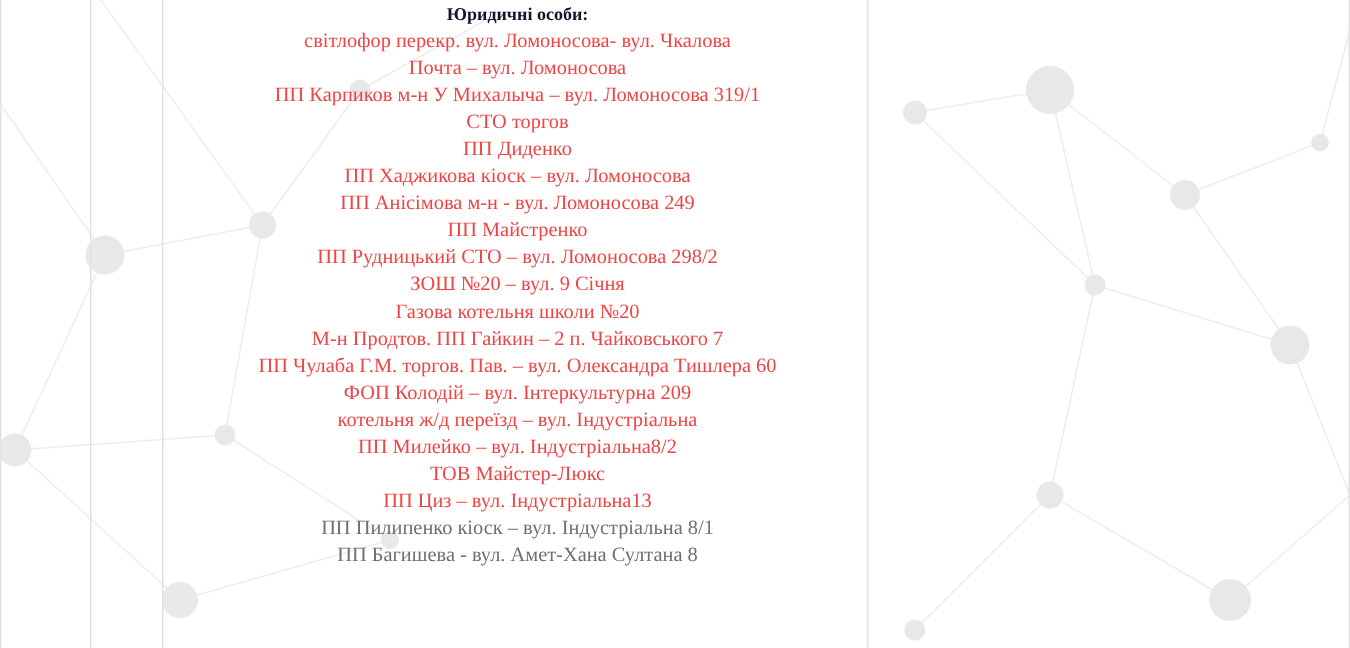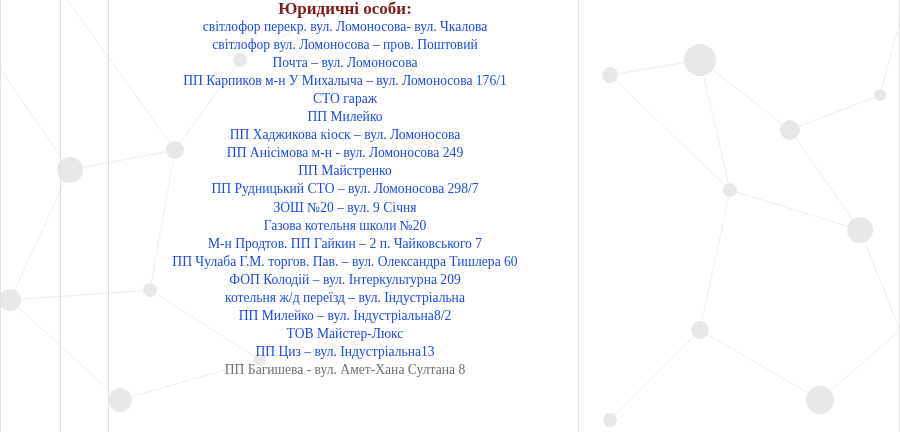--- a/index.html
+++ b/index.html
@@ -58,29 +58,29 @@
     left: 112px;
     top: 0px;
     width: 466px;
     text-align: center;
     color: #2b2b2b;
     font-size: 13.6px;
     line-height: 18.05px;
   }
   .doc-title {
     font-weight: bold;
-    font-size: 17px;
+    font-size: 12px;
     line-height: 18.05px;
-    color: #7f1d1d;
+    color: #0f172a;
   }
   .doc-line {
     font-size: 13.6px;
     line-height: 18.05px;
     white-space: nowrap;
-    color: #1d4ed8;
+    color: #ef4444;
   }
   .doc-line.faded {
     color: #6f6f6f;
   }
   .doc-line.wrap {
     white-space: normal;
   }
 </style>
 </head>
 <body>
@@ -128,36 +128,36 @@
     <div class="rule" style="left:60px;"></div>
     <div class="rule" style="left:108px;"></div>
     <div class="rule" style="left:578px;"></div>
     <div class="rule" style="left:899px;"></div>
   </div>
 
   <div class="content">
     <div class="doc-column">
       <div class="doc-title">Юридичні особи:</div>
       <div class="doc-line">світлофор перекр. вул. Ломоносова- вул. Чкалова</div>
-      <div class="doc-line">світлофор вул. Ломоносова – пров. Поштовий</div>
       <div class="doc-line">Почта – вул. Ломоносова</div>
-      <div class="doc-line wrap">ПП Карпиков м-н У Михалыча – вул. Ломоносова 176/1</div>
-      <div class="doc-line">СТО гараж</div>
-      <div class="doc-line">ПП Милейко</div>
+      <div class="doc-line wrap">ПП Карпиков м-н У Михалыча – вул. Ломоносова 319/1</div>
+      <div class="doc-line">СТО торгов</div>
+      <div class="doc-line">ПП Диденко</div>
       <div class="doc-line">ПП Хаджикова кіоск – вул. Ломоносова</div>
       <div class="doc-line">ПП Анісімова м-н - вул. Ломоносова 249</div>
       <div class="doc-line">ПП Майстренко</div>
-      <div class="doc-line">ПП Рудницький СТО – вул. Ломоносова 298/7</div>
+      <div class="doc-line">ПП Рудницький СТО – вул. Ломоносова 298/2</div>
       <div class="doc-line">ЗОШ №20 – вул. 9 Січня</div>
       <div class="doc-line">Газова котельня школи №20</div>
       <div class="doc-line">М-н Продтов. ПП Гайкин – 2 п. Чайковського 7</div>
       <div class="doc-line wrap">ПП Чулаба Г.М. торгов. Пав. – вул. Олександра Тишлера 60</div>
       <div class="doc-line">ФОП Колодій – вул. Інтеркультурна 209</div>
       <div class="doc-line">котельня ж/д переїзд – вул. Індустріальна</div>
       <div class="doc-line">ПП Милейко – вул. Індустріальна8/2</div>
       <div class="doc-line">ТОВ Майстер-Люкс</div>
       <div class="doc-line">ПП Циз – вул. Індустріальна13</div>
+      <div class="doc-line faded">ПП Пилипенко кіоск – вул. Індустріальна 8/1</div>
       <div class="doc-line faded">ПП Багишева - вул. Амет-Хана Султана 8</div>
 
     </div>
   </div>
 
 </div>
 
 </body></html>

